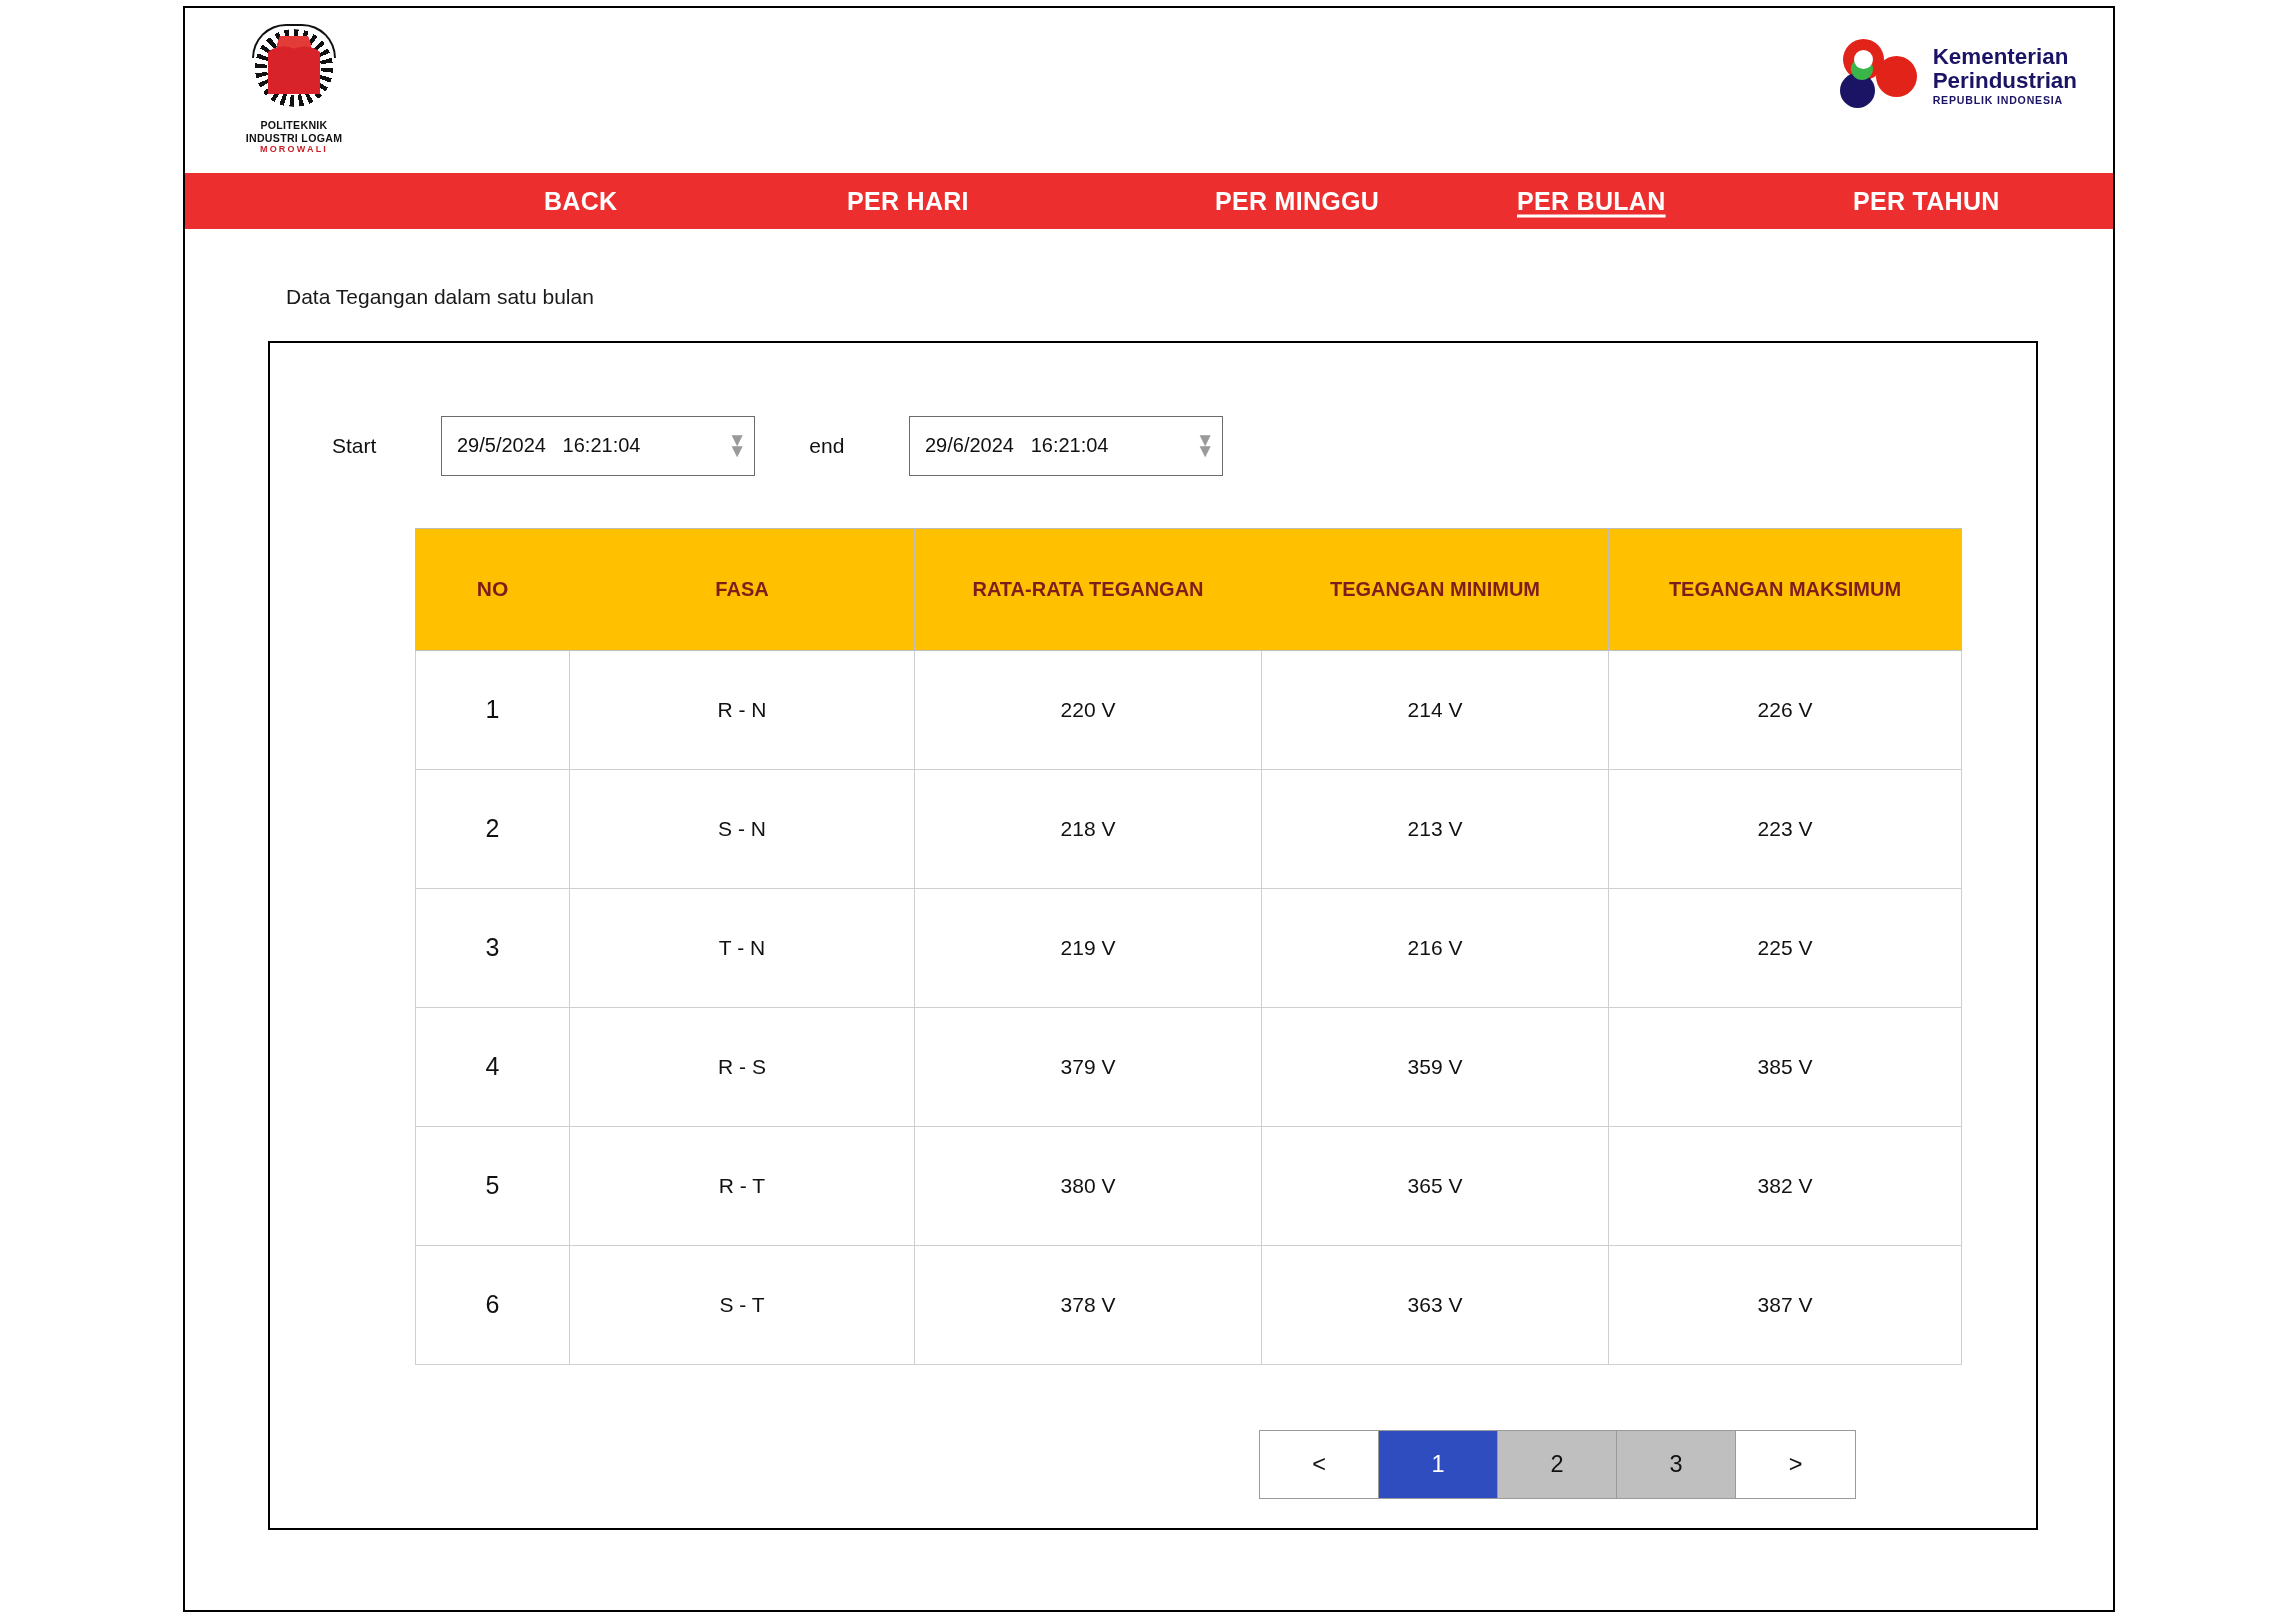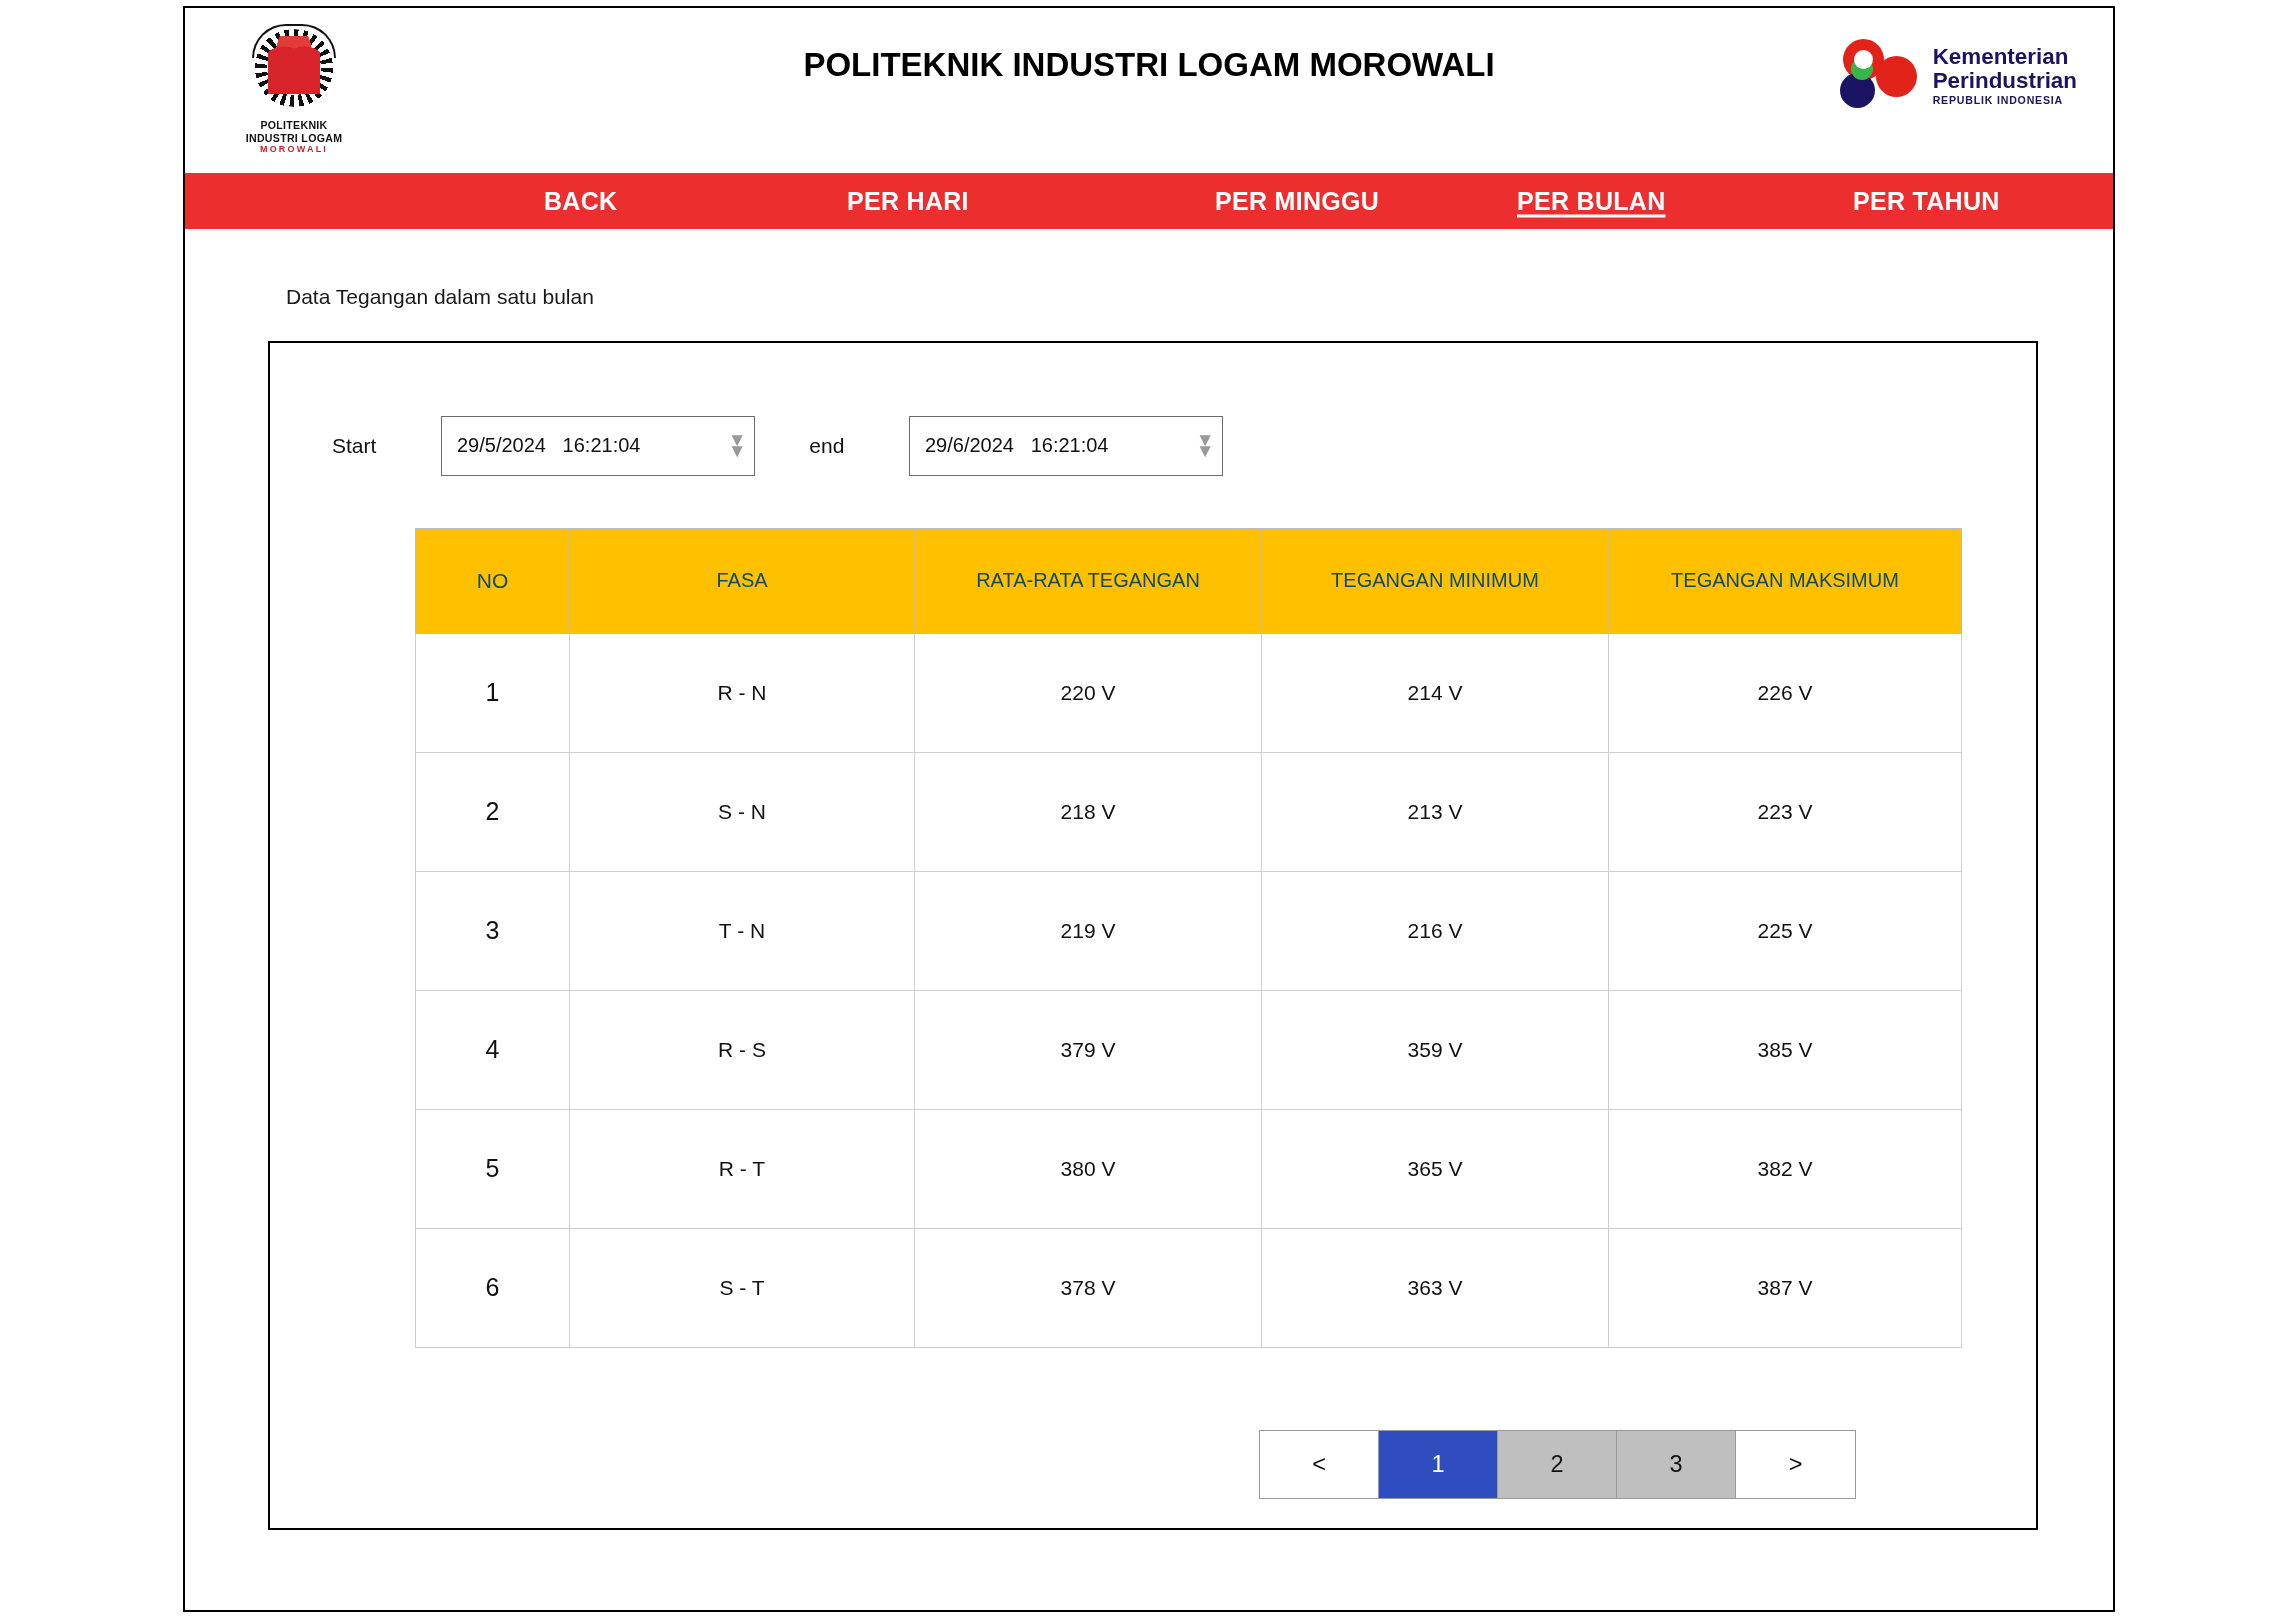--- a/index.html
+++ b/index.html
@@ -207,23 +207,23 @@
   .tbl {
     position: absolute;
     left: 145px; top: 185px;
     width: 1547px;
     border-collapse: collapse;
     table-layout: fixed;
   }
   .tbl th {
     background: #FFC000;
     border: 1.1px solid #bdbdbd;
-    color: #0c4a6e;
-    font-weight: normal;
-    height: 105px;
+    color: #7f1d1d;
+    font-weight: bold;
+    height: 122px;
     font-size: 20px;
   }
   .tbl th.no-col { font-size: 21px; }
   .tbl td {
     border: 1.1px solid #cfcfcf;
     height: 119px;
     text-align: center;
     font-size: 21px;
     color: #111;
   }
@@ -268,21 +268,20 @@
         <div class="flame"></div>
       </div>
       <div class="cap">
         <div>POLITEKNIK</div>
         <div>INDUSTRI LOGAM</div>
         <div class="red">MOROWALI</div>
       </div>
     </div>
 
     <div class="title-block">
-      <div class="t2">POLITEKNIK INDUSTRI LOGAM MOROWALI</div>
     </div>
 
     <div class="logo-right">
       <div class="kemenperin-mark">
         <div class="c1"></div>
         <div class="c2"></div>
         <div class="c3"></div>
         <div class="c4"></div>
         <div class="hole"></div>
       </div>

